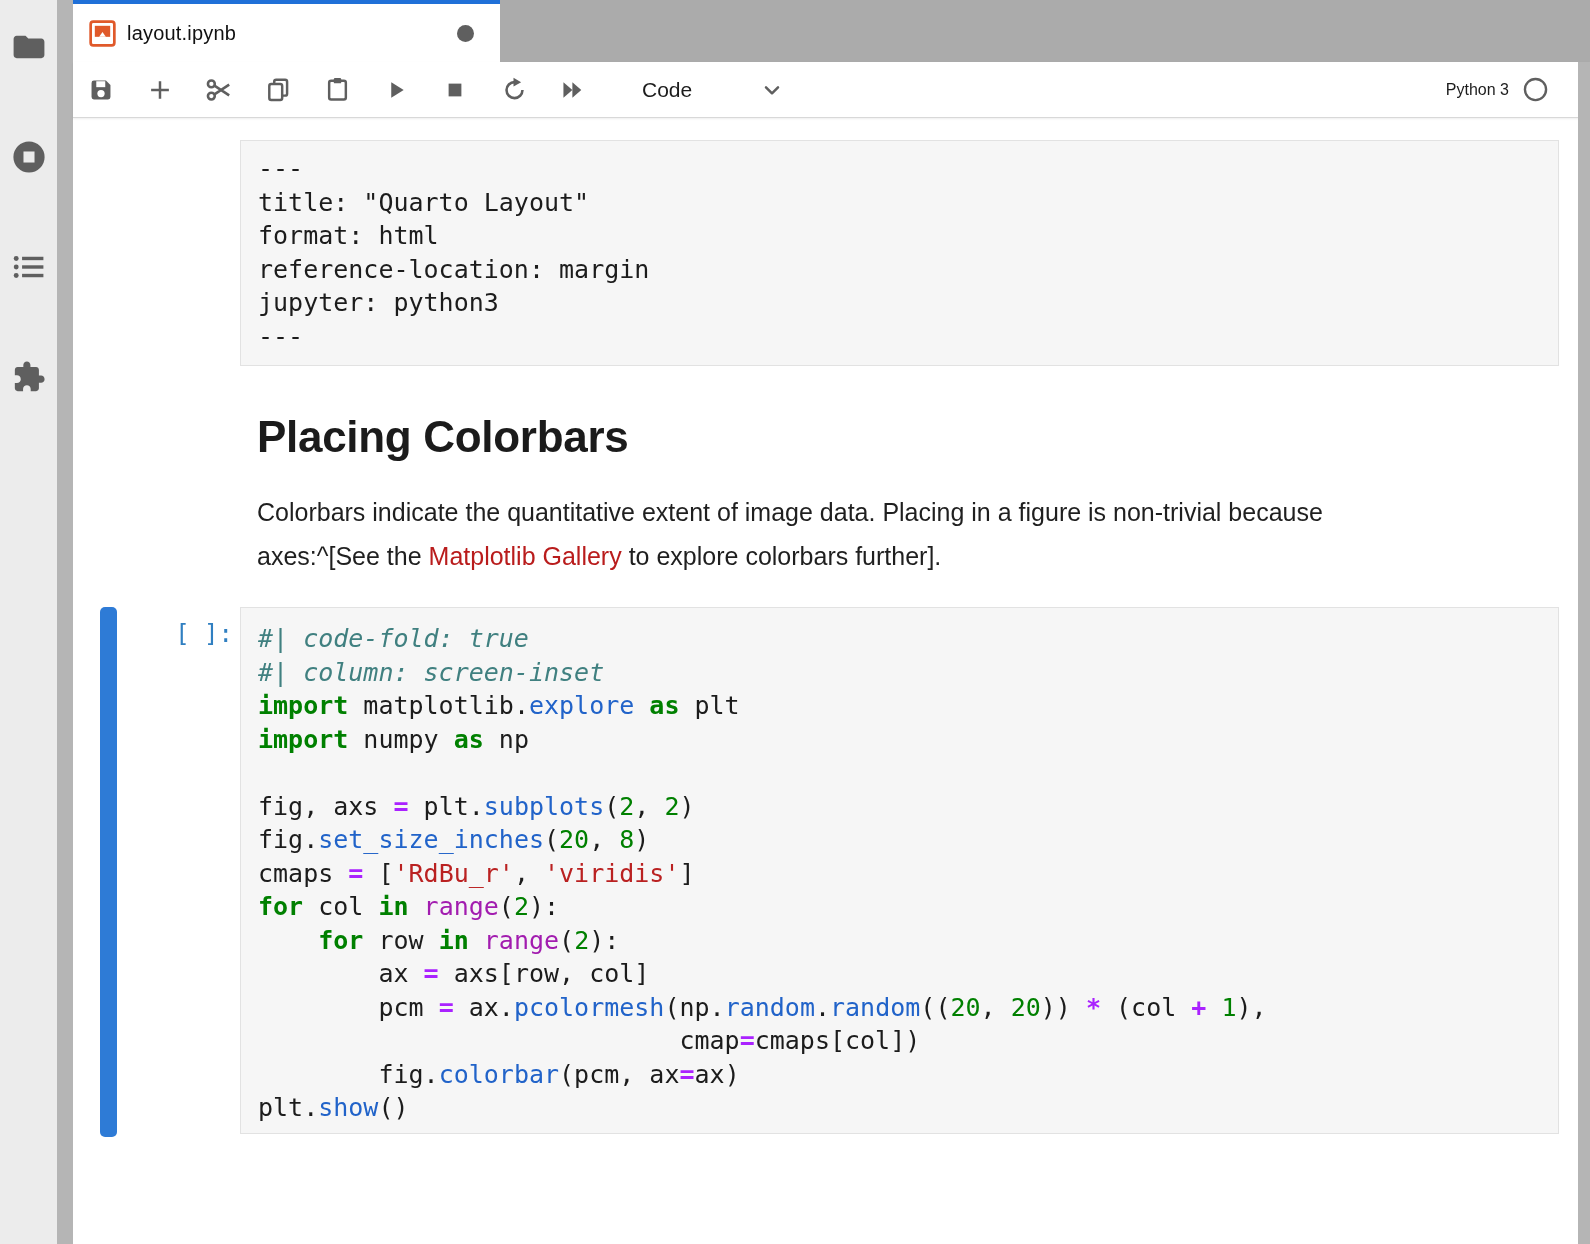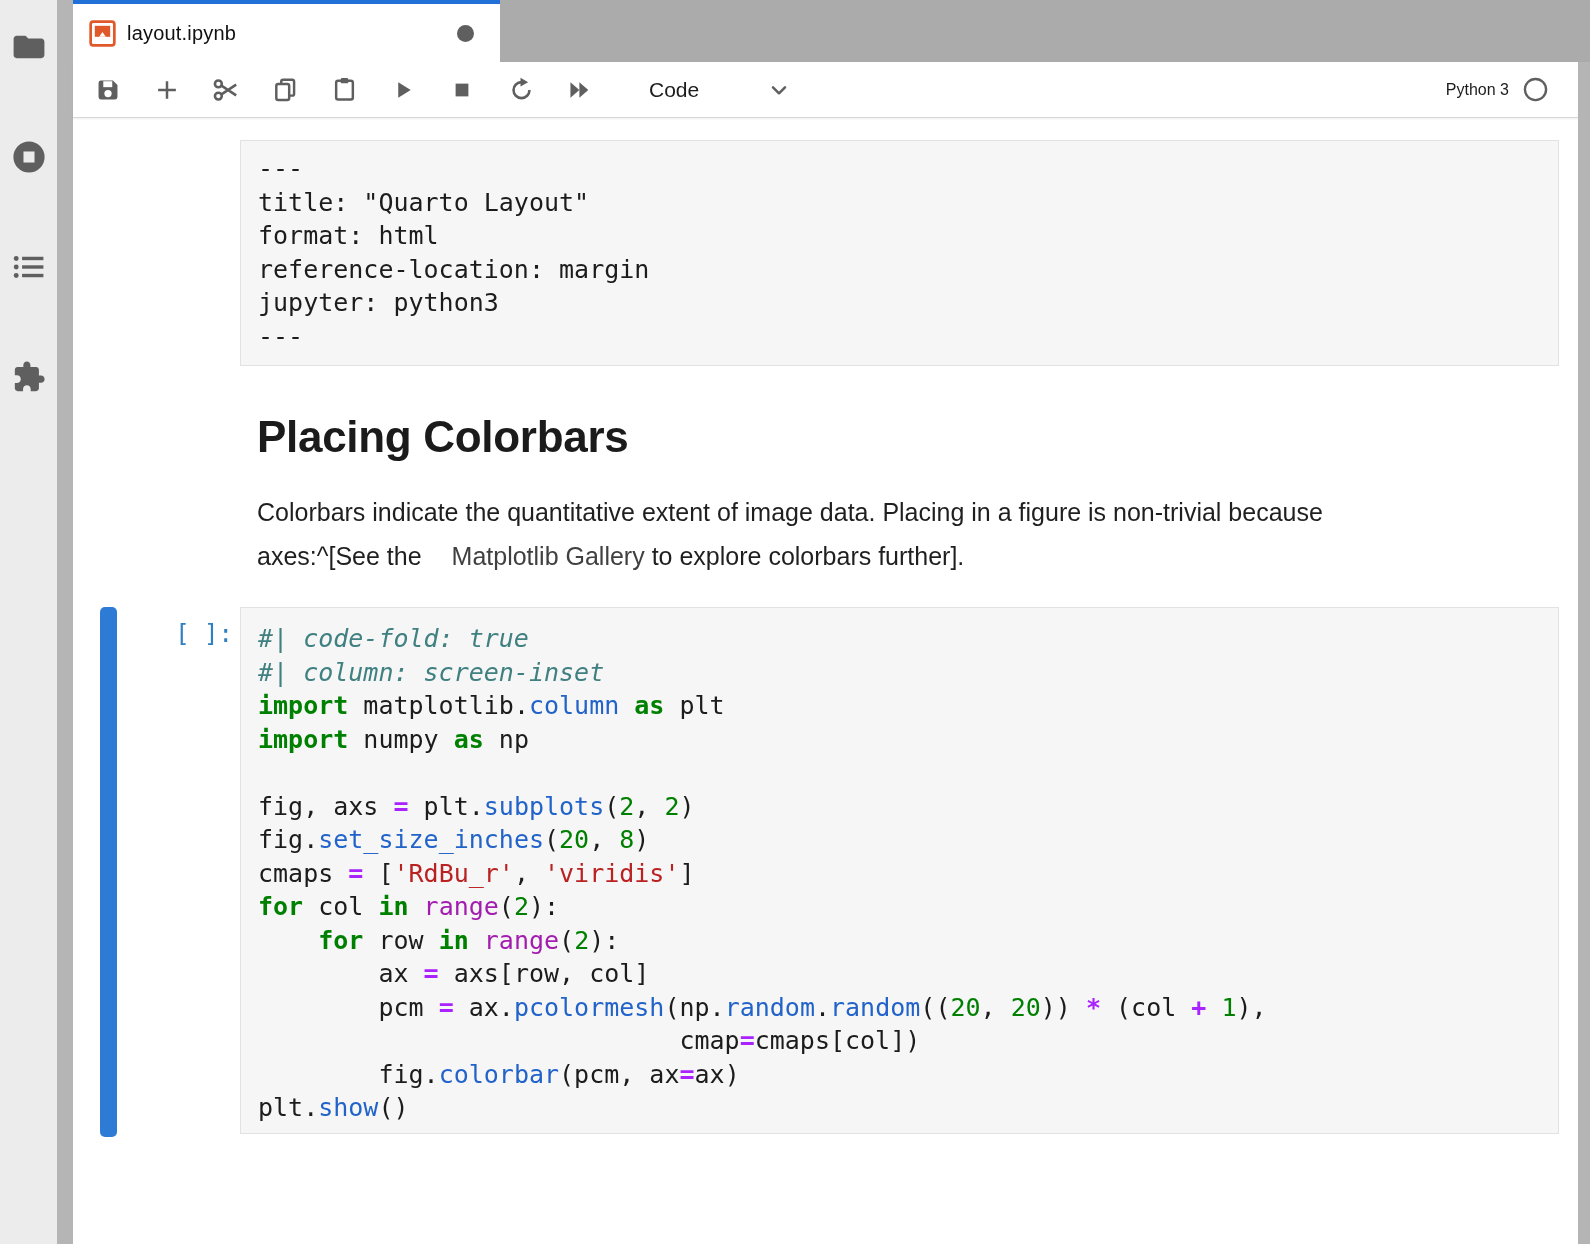--- a/index.html
+++ b/index.html
@@ -17,41 +17,41 @@
   .main { flex:1; display:flex; flex-direction:column; position:relative; min-width:0; }
   .right-strip { position:absolute; top:62px; right:0; width:12px; bottom:0; background:#b5b5b5; z-index:30; }
 
   
   .tabbar { height:62px; background:#ababab; display:flex; flex:none; }
   .tab { width:427px; height:100%; background:#ffffff; border-top:4px solid #2070d8; display:flex; align-items:center; padding:0 14px 0 16px; }
   .tab-title { font-size:20px; color:#111; margin-left:11px; letter-spacing:0.2px; }
   .dirty-dot { width:17px; height:17px; border-radius:50%; background:#5f5f5f; margin-left:auto; margin-right:12px; }
 
   
-  .toolbar { height:56px; background:#fff; display:flex; align-items:center; padding-left:17px; border-bottom:1px solid #d8d8d8; box-shadow:0 1px 2px rgba(0,0,0,0.07); flex:none; position:relative; z-index:5; }
+  .toolbar { height:56px; background:#fff; display:flex; align-items:center; padding-left:10px; border-bottom:1px solid #d8d8d8; box-shadow:0 1px 2px rgba(0,0,0,0.07); flex:none; position:relative; z-index:5; }
   .tb-btn { width:36px; height:40px; display:flex; align-items:center; justify-content:center; background:none; border:none; margin-right:23px; cursor:pointer; }
   .celltype { display:flex; align-items:center; margin-left:28px; cursor:pointer; }
   .celltype-label { font-size:21px; color:#1c1c1c; }
   .celltype .chev { margin-left:68px; display:flex; }
   .kernel { margin-left:auto; margin-right:42px; display:flex; align-items:center; }
   .kernel-label { font-size:16px; color:#1c1c1c; margin-right:14px; }
 
   
   .content { flex:1; background:#fff; overflow:hidden; padding-right:31px; }
   .cell { position:relative; }
   .cell-box { margin-left:167px; background:#f6f6f6; border:1.5px solid #e2e2e2; padding:11px 17px 12px 17px; }
   .code-line { font-family:"DejaVu Sans Mono","Liberation Mono",monospace; font-size:25px; line-height:33.5px; white-space:pre; color:#1c1c1c; }
 
   .raw-cell { margin-top:22px; }
 
   .md-cell { margin-left:184px; margin-top:46px; }
   .md-h1 { font-size:44px; font-weight:700; color:#1b1b1b; letter-spacing:-0.3px; }
   .md-para { margin-top:28px; font-size:25px; color:#1f1f1f; line-height:44px; }
   .md-para .pline { display:block; }
-  .md-link { color:#404040; text-decoration:none; cursor:pointer;margin-left:23px; }
+  .md-link { color:#b91c1c; text-decoration:none; cursor:pointer; }
 
   .code-cell { margin-top:29px; }
   .active-bar { position:absolute; left:27px; top:0; width:17px; height:calc(100% + 3px); background:#2e7bd6; border-radius:5px; }
   .prompt { position:absolute; left:40px; width:120px; top:13px; text-align:right; font-family:"DejaVu Sans Mono","Liberation Mono",monospace; font-size:24px; color:#307fc1; }
   .code-cell .cell-box { padding-top:14px; padding-bottom:8px; }
 
   
   .tok-c { color:#408080; font-style:italic; }
   .tok-k { color:#008000; font-weight:bold; }
   .tok-b { color:#a21caf;text-align:center; }
@@ -238,21 +238,21 @@
         </p>
       </div>
 
       <div class="cell code-cell">
         <div class="active-bar"></div>
         <div class="prompt">[ ]:</div>
         <div class="cell-box">
           <div>
               <div class="code-line"><span class="tok-c">#| code-fold: true</span></div>
               <div class="code-line"><span class="tok-c">#| column: screen-inset</span></div>
-              <div class="code-line"><span class="tok-k">import</span><span class="tok-p"> matplotlib.</span><span class="tok-pr">column</span><span class="tok-p"> </span><span class="tok-k">as</span><span class="tok-p"> plt</span></div>
+              <div class="code-line"><span class="tok-k">import</span><span class="tok-p"> matplotlib.</span><span class="tok-pr">explore</span><span class="tok-p"> </span><span class="tok-k">as</span><span class="tok-p"> plt</span></div>
               <div class="code-line"><span class="tok-k">import</span><span class="tok-p"> numpy </span><span class="tok-k">as</span><span class="tok-p"> np</span></div>
               <div class="code-line">&nbsp;</div>
               <div class="code-line"><span class="tok-p">fig, axs </span><span class="tok-o">=</span><span class="tok-p"> plt.</span><span class="tok-pr">subplots</span><span class="tok-p">(</span><span class="tok-n">2</span><span class="tok-p">, </span><span class="tok-n">2</span><span class="tok-p">)</span></div>
               <div class="code-line"><span class="tok-p">fig.</span><span class="tok-pr">set_size_inches</span><span class="tok-p">(</span><span class="tok-n">20</span><span class="tok-p">, </span><span class="tok-n">8</span><span class="tok-p">)</span></div>
               <div class="code-line"><span class="tok-p">cmaps </span><span class="tok-o">=</span><span class="tok-p"> [</span><span class="tok-s">'RdBu_r'</span><span class="tok-p">, </span><span class="tok-s">'viridis'</span><span class="tok-p">]</span></div>
               <div class="code-line"><span class="tok-k">for</span><span class="tok-p"> col </span><span class="tok-k">in</span><span class="tok-p"> </span><span class="tok-b">range</span><span class="tok-p">(</span><span class="tok-n">2</span><span class="tok-p">):</span></div>
               <div class="code-line"><span class="tok-p">    </span><span class="tok-k">for</span><span class="tok-p"> row </span><span class="tok-k">in</span><span class="tok-p"> </span><span class="tok-b">range</span><span class="tok-p">(</span><span class="tok-n">2</span><span class="tok-p">):</span></div>
               <div class="code-line"><span class="tok-p">        ax </span><span class="tok-o">=</span><span class="tok-p"> axs[row, col]</span></div>
               <div class="code-line"><span class="tok-p">        pcm </span><span class="tok-o">=</span><span class="tok-p"> ax.</span><span class="tok-pr">pcolormesh</span><span class="tok-p">(np.</span><span class="tok-pr">random</span><span class="tok-p">.</span><span class="tok-pr">random</span><span class="tok-p">((</span><span class="tok-n">20</span><span class="tok-p">, </span><span class="tok-n">20</span><span class="tok-p">)) </span><span class="tok-o">*</span><span class="tok-p"> (col </span><span class="tok-o">+</span><span class="tok-p"> </span><span class="tok-n">1</span><span class="tok-p">),</span></div>
               <div class="code-line"><span class="tok-p">                            cmap</span><span class="tok-o">=</span><span class="tok-p">cmaps[col])</span></div>

